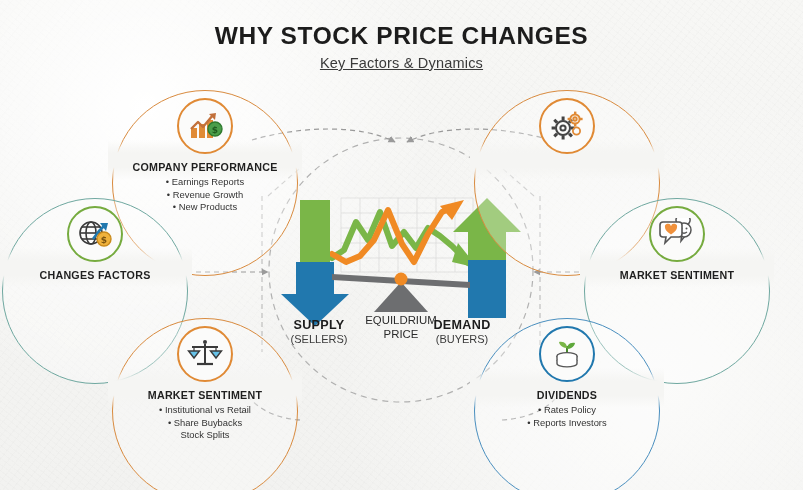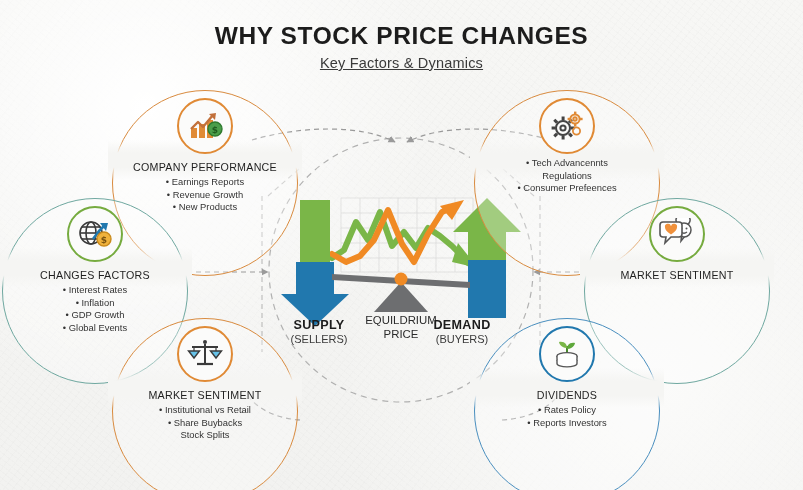--- a/index.html
+++ b/index.html
@@ -58,21 +58,21 @@
   .icon-circle {
     position:relative; z-index:2;
     width:56px; height:56px; border-radius:50%;
     border:2.6px solid var(--icon-ring);
     background:#fbfbfa;
     display:flex; align-items:center; justify-content:center;
     margin-top:8px;
   }
   .node-title {
     position:relative; z-index:2;
-    font-size:10.7px; font-weight:normal; color:#1f1f1f;
+    font-size:10.7px; font-weight:bold; color:#1f1f1f;
     letter-spacing:0.25px; margin-top:7px;
   }
   .node-list { position:relative; z-index:2; margin-top:3px; }
   .node-list li {
     list-style:none; font-size:9.4px; color:#333; line-height:12.6px;
     white-space:nowrap;
   }
   .node-list li.bullet::before { content:"• "; }
 
   #node-company   { left:112px; top:90px;  --ring:#d98b3f; --icon-ring:#e08a35; }
@@ -236,25 +236,20 @@
           <rect x="24" y="1.6" width="2.4" height="3"></rect>
             <rect x="24" y="13.5" width="2.4" height="3"></rect>
           <rect x="17.6" y="7.8" width="3" height="2.4"></rect>
             <rect x="29.6" y="7.8" width="3" height="2.4"></rect>
         </g>
         <g fill="none" stroke="#e08a35" stroke-width="1.8">
           <circle cx="26.5" cy="21" r="3.6"></circle>
         </g>
       </svg>
     </div>
-    <ul class="node-list">
-      <li class="bullet">Tech Advancennts</li>
-      <li>Regulations</li>
-      <li class="bullet">Consumer Prefeences</li>
-    </ul>
   </div>
 
   <div class="node" id="node-economic">
     <div class="ringbg"></div>
     <div class="mask"></div>
     <div class="icon-circle">
       <svg width="36" height="34" viewBox="0 0 36 34">
         <g fill="none" stroke="#3a3a3a" stroke-width="1.6">
           <circle cx="14" cy="16" r="11"></circle>
           <ellipse cx="14" cy="16" rx="5" ry="11"></ellipse>
@@ -262,26 +257,20 @@
           <line x1="5" y1="10" x2="23" y2="10"></line>
           <line x1="5" y1="22" x2="23" y2="22"></line>
         </g>
         <polyline points="16,22 22,14 27,9" fill="none" stroke="#2178ae" stroke-width="2.6" stroke-linejoin="round"></polyline>
         <polygon points="23,6 31,6 29,14" fill="#2178ae"></polygon>
         <circle cx="27" cy="22" r="7" fill="#f0b23c" stroke="#c98a1c" stroke-width="1.4"></circle>
         <text x="27" y="26" font-size="9" fill="#7a5310" text-anchor="middle" font-family="DejaVu Sans, sans-serif" font-weight="bold">$</text>
       </svg>
     </div>
     <div class="node-title">CHANGES FACTORS</div>
-    <ul class="node-list">
-      <li class="bullet">Interest Rates</li>
-      <li class="bullet">Inflation</li>
-      <li class="bullet">GDP Growth</li>
-      <li class="bullet">Global Events</li>
-    </ul>
   </div>
 
   <div class="node" id="node-sentiment">
     <div class="ringbg"></div>
     <div class="mask"></div>
     <div class="icon-circle">
       <svg width="36" height="32" viewBox="0 0 36 32">
         <path d="M24,8 a7,6 0 1,1 0.1,0 M26,18 l-4,5 l0.5,-5 Z" fill="#fff" stroke="#555" stroke-width="1.5"></path>
         <circle cx="25" cy="12" r="7" fill="#fff" stroke="#555" stroke-width="1.5"></circle>
         <circle cx="22.5" cy="10.5" r="1" fill="#555"></circle>

